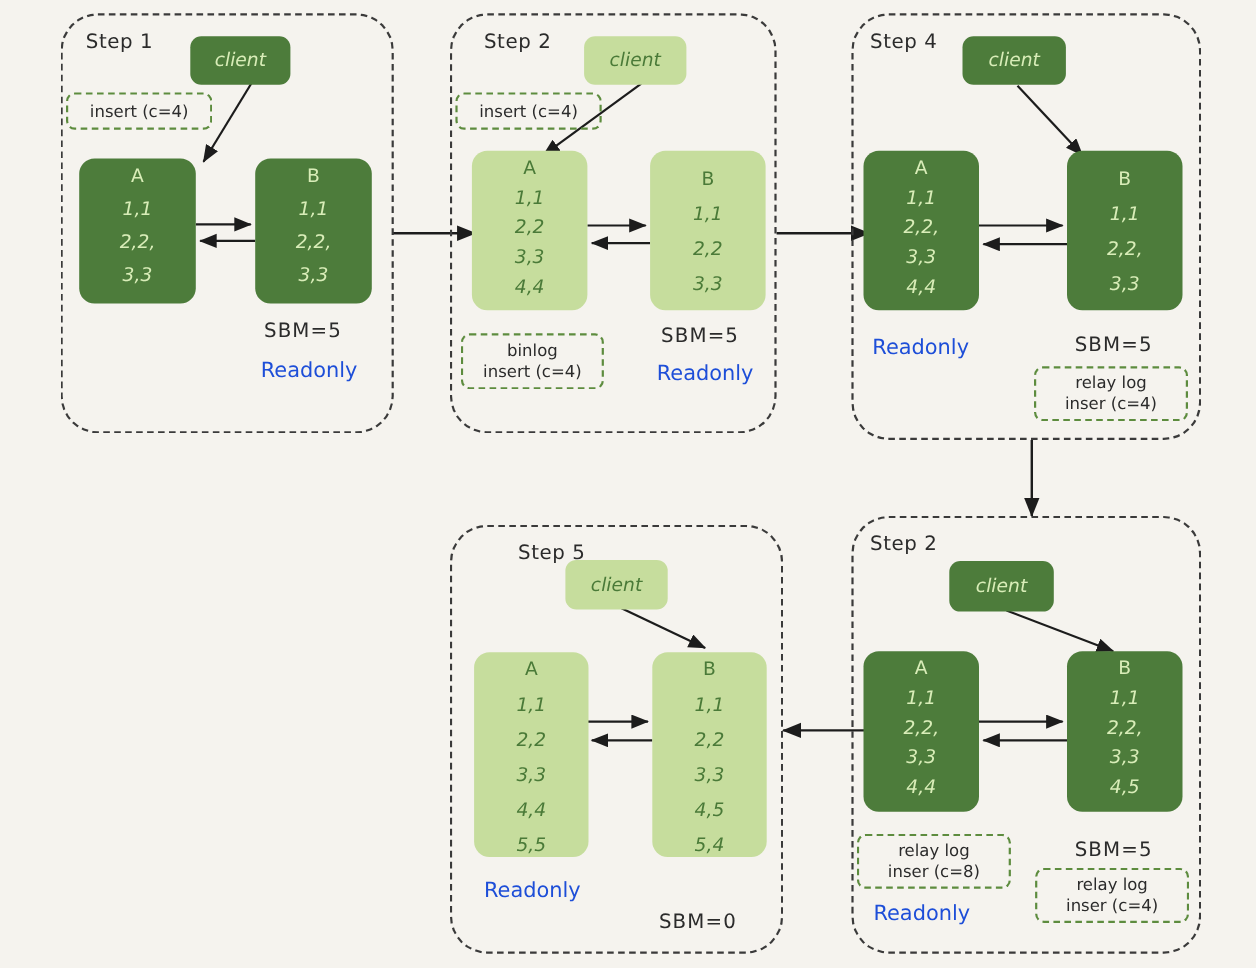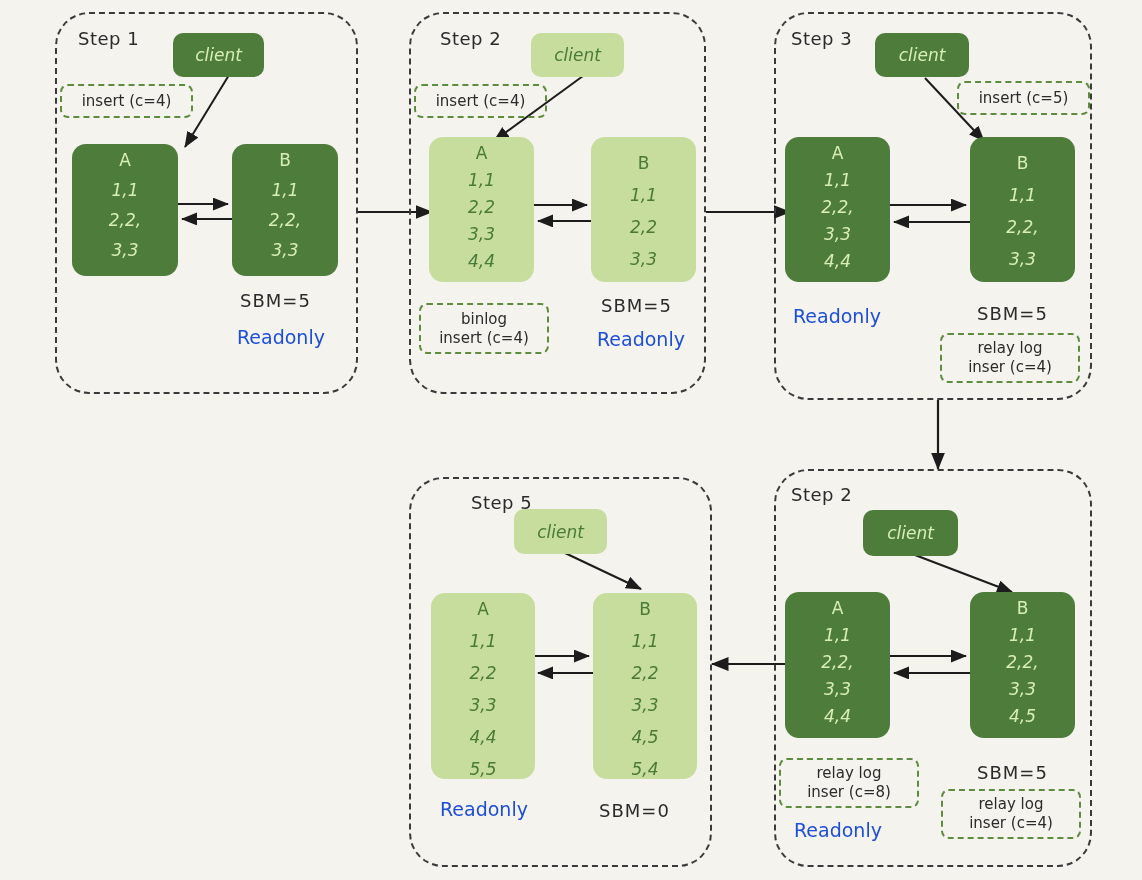--- a/index.html
+++ b/index.html
@@ -240,27 +240,24 @@
 
   <div class="annot" style="left:419px; top:291px; width:130px; height:51px;margin-top:12px;">
     <span class="ln">binlog</span>
     <span class="ln">insert (c=4)</span>
   </div>
 
   <div class="sbm" style="left:601px; top:295px;">SBM=5</div>
   <div class="readonly" style="left:597px; top:328px;">Readonly</div>
 
   <div class="step-frame" style="left:774px; top:12px; width:318px; height:388px;"></div>
-  <div class="step-label" style="left:791px; top:28px;">Step 3</div>
+  <div class="step-label" style="left:791px; top:28px;">Step 4</div>
 
   <div class="client-box dark" style="left:875px; top:33px; width:94px; height:44px;">client</div>
 
-  <div class="annot" style="left:957px; top:81px; width:133px; height:34px;">
-    <span class="ln">insert (c=5)</span>
-  </div>
 
   <div class="node dark" style="left:785px; top:137px; width:105px; height:145px;">
     <span class="row title">A</span>
     <span class="row" style="margin-top:10px;">1,1</span>
     <span class="row" style="margin-top:10px;">2,2,</span>
     <span class="row" style="margin-top:10px;">3,3</span>
     <span class="row" style="margin-top:10px;">4,4</span>
   </div>
 
   <div class="node dark" style="left:970px; top:137px; width:105px; height:145px; padding-top:18px;">
@@ -330,15 +327,15 @@
   <div class="node light" style="left:593px; top:593px; width:104px; height:186px;">
     <span class="row title">B</span>
     <span class="row" style="margin-top:15px;">1,1</span>
     <span class="row" style="margin-top:15px;">2,2</span>
     <span class="row" style="margin-top:15px;">3,3</span>
     <span class="row" style="margin-top:15px;">4,5</span>
     <span class="row" style="margin-top:15px;">5,4</span>
   </div>
 
   <div class="readonly" style="left:440px; top:798px;">Readonly</div>
-  <div class="sbm" style="left:599px; top:800px;">SBM=0</div>
+  <div class="sbm" style="left:599px; top:828px;">SBM=0</div>
 
 </div>
 
 </body></html>

